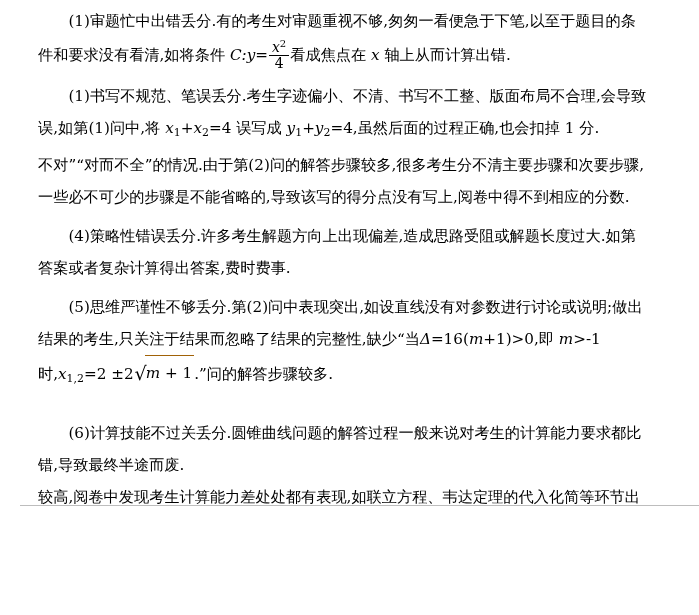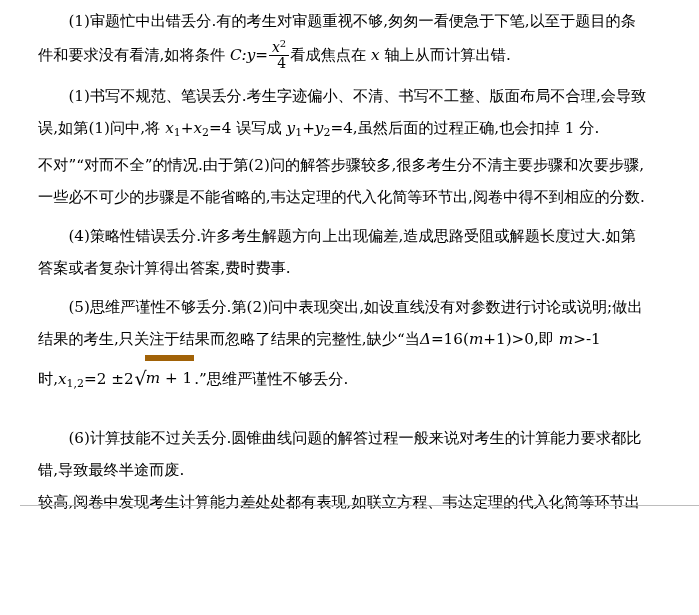--- a/index.html
+++ b/index.html
@@ -53,21 +53,21 @@
     font-style: normal;
   }
   .sup {
     font-size: 0.72em;
     vertical-align: 0.48em;
     font-style: normal;
   }
   .frac {
     display: inline-block;
     vertical-align: middle;
-    text-align: right;
+    text-align: center;
     font-size: 0.92em;
     line-height: 1.08;
     margin: 0 1px;
     position: relative;
     top: -1px;
   }
   .frac .num {
     display: block;
     padding: 0 3px;
   }
@@ -82,21 +82,21 @@
     padding-left: 1px;
     white-space: nowrap;
   }
   .sqrt .radical {
     font-size: 1.25em;
     display: inline-block;
     vertical-align: -0.06em;
   }
   .sqrt .radicand {
     display: inline-block;
-    border-top: 6px solid #a16207;
+    border-top: 1px solid #a16207;
     padding: 0 2px 0 1px;
     margin-left: -2px;
     position: relative;
     top: -1px;
   }
   .divider {
     position: absolute;
     left: 0;
     right: 0;
     height: 0;
@@ -119,38 +119,38 @@
     <span>(1)书写不规范、笔误丢分.考生字迹偏小、不清、书写不工整、版面布局不合理,会导致</span>
   </div>
   <div class="para">
     <span>误,如第(1)问中,将 </span><span class="mi">x</span><span class="subn">1</span><span class="mn">+</span><span class="mi">x</span><span class="subn">2</span><span class="mn">=4</span><span> 误写成 </span><span class="mi">y</span><span class="subn">1</span><span class="mn">+</span><span class="mi">y</span><span class="subn">2</span><span class="mn">=4,</span><span>虽然后面的过程正确,也会扣掉 </span><span class="mn">1</span><span> 分.</span>
   </div>
 
   <div class="para">
     <span>不对”“对而不全”的情况.由于第(2)问的解答步骤较多,很多考生分不清主要步骤和次要步骤,</span>
   </div>
   <div class="para">
-    <span>一些必不可少的步骤是不能省略的,韦达定理的代入化简等环节出,阅卷中得不到相应的分数.</span>
+    <span>一些必不可少的步骤是不能省略的,导致该写的得分点没有写上,阅卷中得不到相应的分数.</span>
   </div>
 
   <div class="para indent gap-before">
     <span>(4)策略性错误丢分.许多考生解题方向上出现偏差,造成思路受阻或解题长度过大.如第</span>
   </div>
   <div class="para">
     <span>答案或者复杂计算得出答案,费时费事.</span>
   </div>
 
   <div class="para indent gap-before">
     <span>(5)思维严谨性不够丢分.第(2)问中表现突出,如设直线没有对参数进行讨论或说明;做出</span>
   </div>
   <div class="para">
     <span>结果的考生,只关注于结果而忽略了结果的完整性,缺少“当</span><span class="mi">Δ</span><span class="mn">=16(</span><span class="mi">m</span><span class="mn">+1)&gt;0,即 </span><span class="mi">m</span><span class="mn">&gt;-1</span>
   </div>
   <div class="para p-frac-line">
-    <span>时,</span><span class="mi">x</span><span class="subn">1,2</span><span class="mn">=2 ±2</span><span class="sqrt"><span class="radical">√</span><span class="radicand"><span class="mi">m</span><span class="mn"> + 1</span></span></span><span>.”思维严谨性不够丢分.</span>
+    <span>时,</span><span class="mi">x</span><span class="subn">1,2</span><span class="mn">=2 ±2</span><span class="sqrt"><span class="radical">√</span><span class="radicand"><span class="mi">m</span><span class="mn"> + 1</span></span></span><span>.”问的解答步骤较多.</span>
   </div>
 
   <div class="divider" style="top: 505px;"></div>
 
   <div class="para indent" style="margin-top: 22px;">
     <span>(6)计算技能不过关丢分.圆锥曲线问题的解答过程一般来说对考生的计算能力要求都比</span>
   </div>
   <div class="para">
     <span>错,导致最终半途而废.</span>
   </div>

